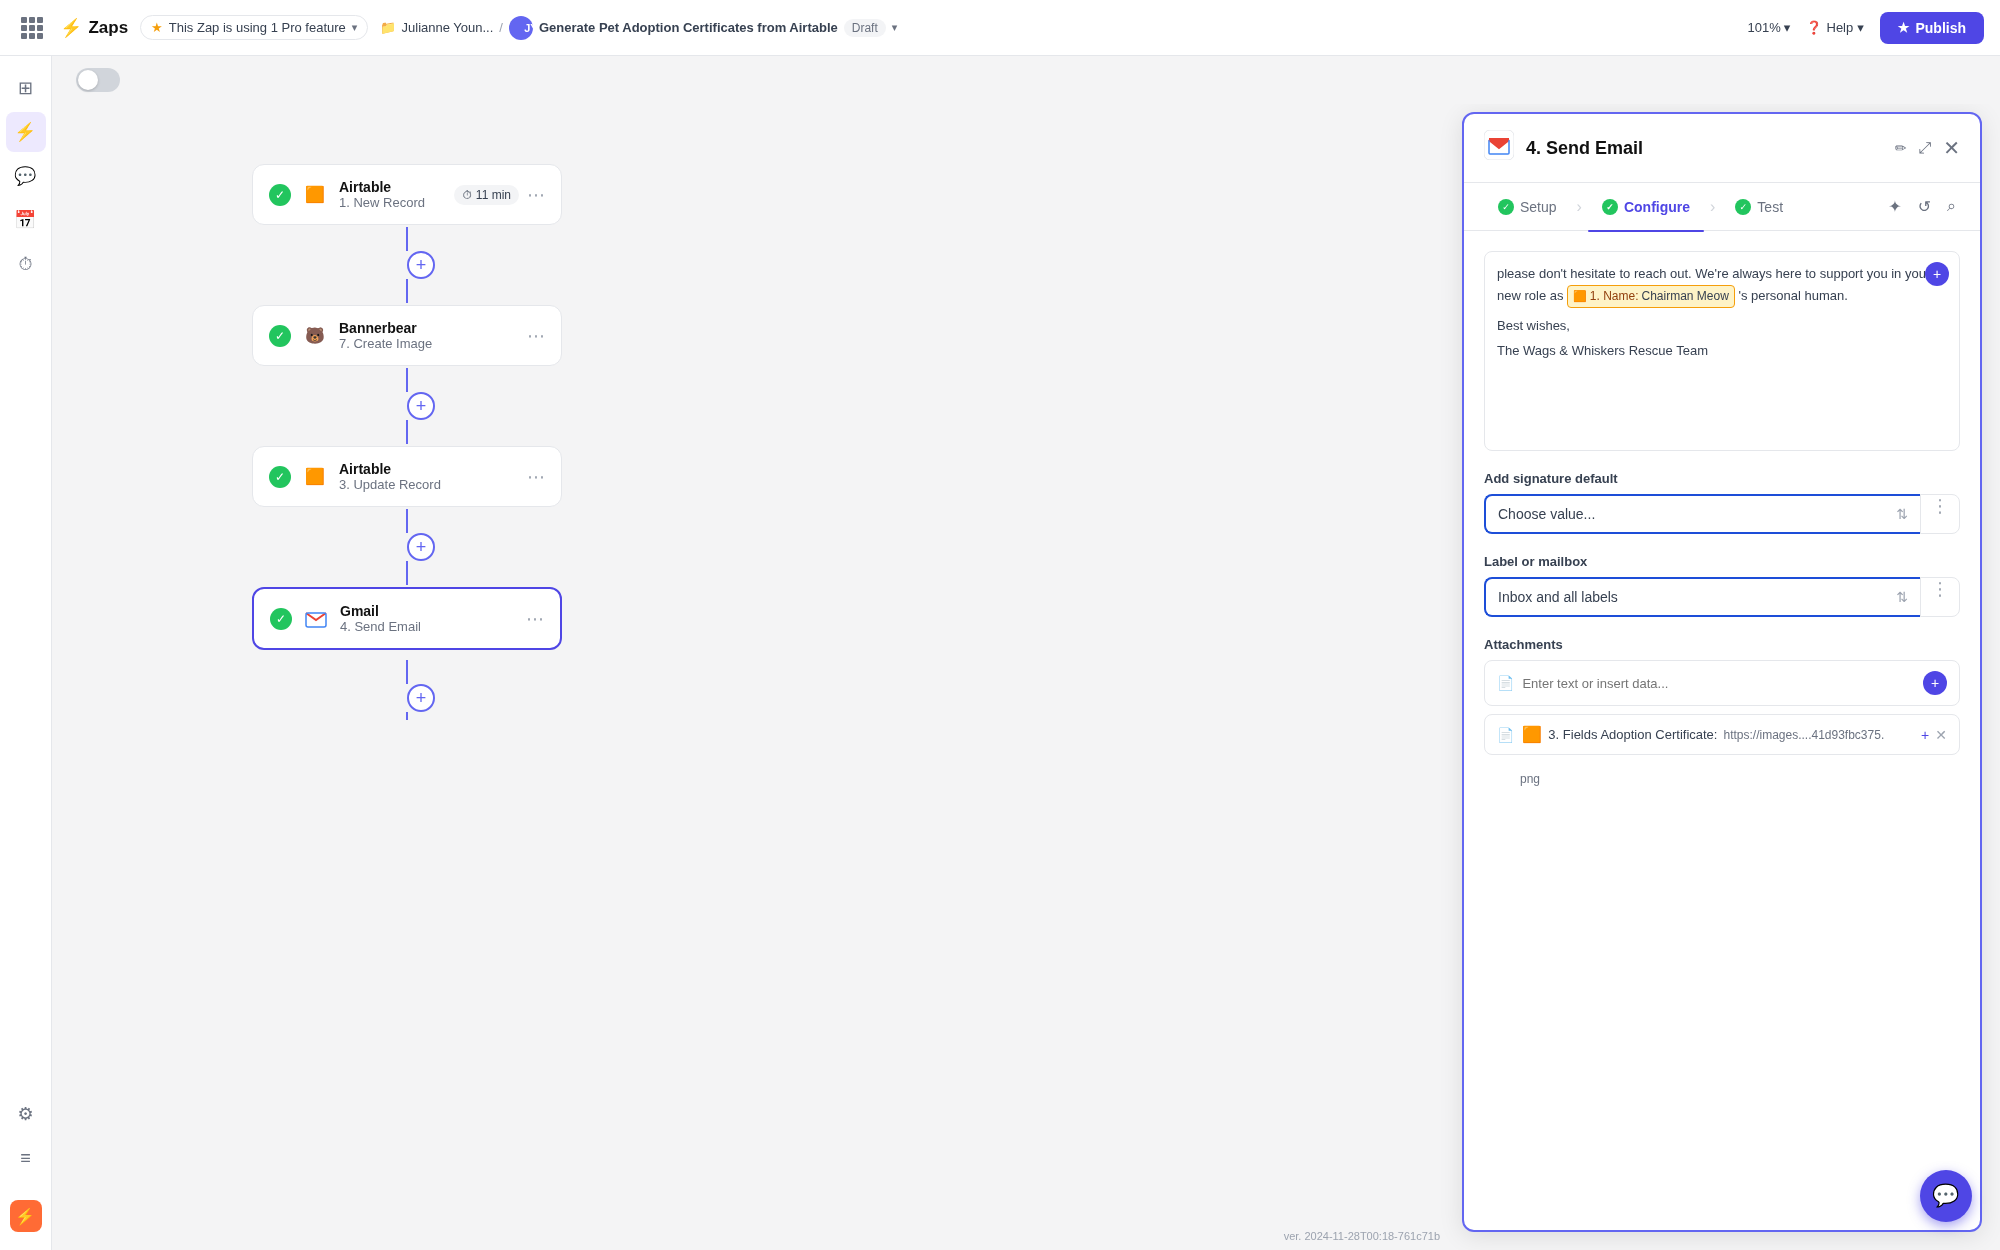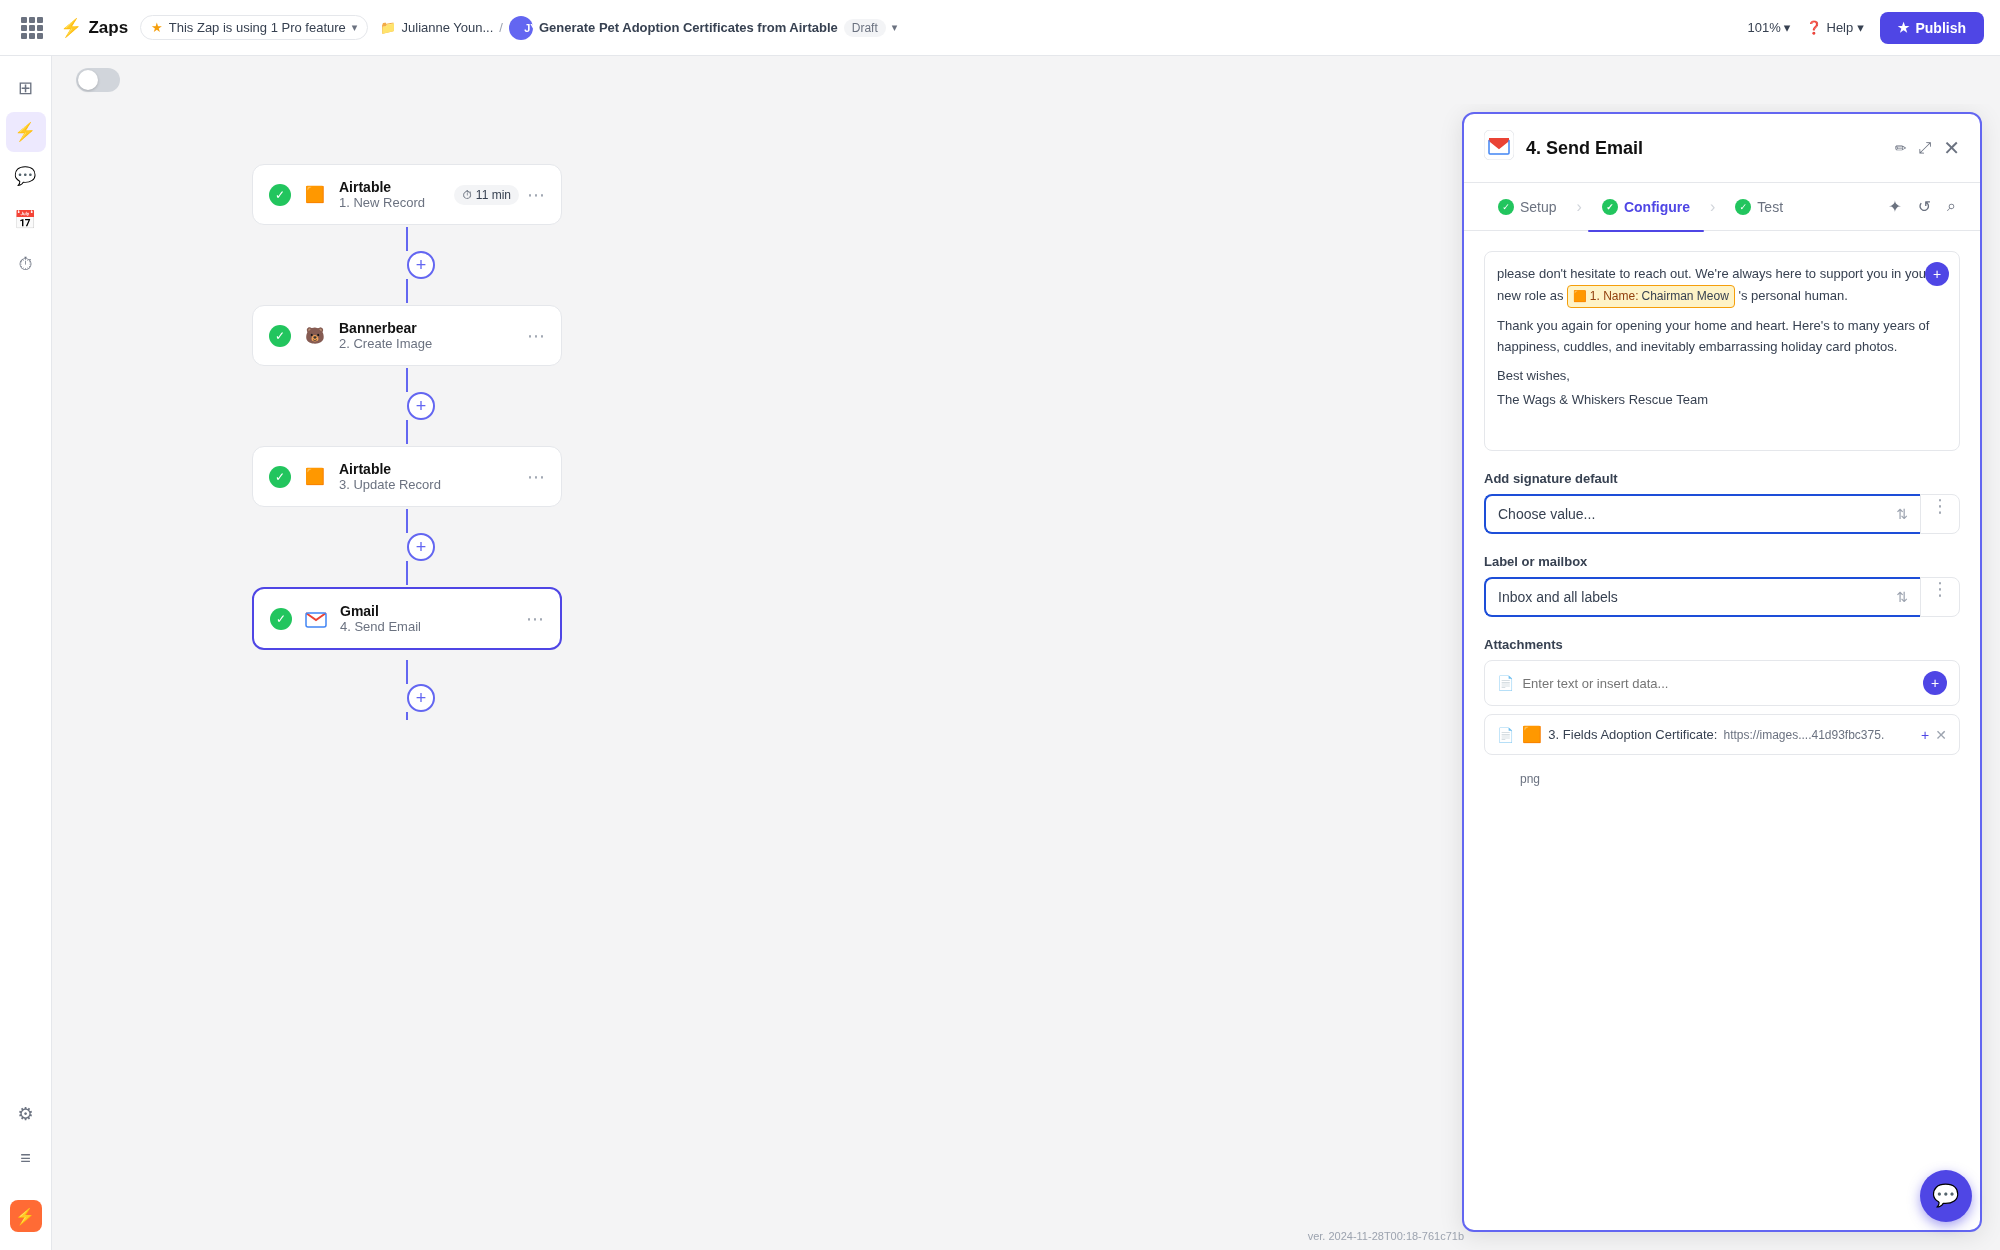--- a/index.html
+++ b/index.html
@@ -202,21 +202,21 @@
       position: fixed; right: 28px; bottom: 28px;
       width: 52px; height: 52px; background: #4f46e5; border-radius: 50%;
       display: flex; align-items: center; justify-content: center;
       color: #fff; font-size: 22px; cursor: pointer;
       box-shadow: 0 4px 12px rgba(79,70,229,0.5);
       z-index: 1000;
     }
 
     
     .version-text {
-      position: absolute; bottom: 8px; right: 536px;
+      position: absolute; bottom: 8px; right: 560px;
       font-size: 11px; color: #9ca3af;
     }
 
     
     .panel-body::-webkit-scrollbar { width: 6px; }
     .panel-body::-webkit-scrollbar-track { background: transparent; }
     .panel-body::-webkit-scrollbar-thumb { background: #d1d5db; border-radius: 3px; }
   </style>
 </head>
 <body>
@@ -327,21 +327,21 @@
       <div class="connector-plus" style="position:relative;transform:none;">+</div>
       <div style="width:2px;height:24px;background:#6366f1;"></div>
     </div>
 
     <div class="step-card">
       <div class="step-left">
         <div class="step-check">✓</div>
         <div class="step-app-icon">🐻</div>
         <div class="step-info">
           <span class="step-name">Bannerbear</span>
-          <span class="step-label">2. Create Image</span>
+          <span class="step-label">7. Create Image</span>
         </div>
       </div>
       <span class="step-more">⋯</span>
     </div>
 
     <div class="connector-wrapper">
       <div style="width:2px;height:24px;background:#6366f1;"></div>
       <div class="connector-plus" style="position:relative;transform:none;">+</div>
       <div style="width:2px;height:24px;background:#6366f1;"></div>
     </div>
@@ -435,23 +435,20 @@
         <div class="body-text-plus">+</div>
         <p>
           please don't hesitate to reach out. We're always here to support you in your new role as 
           <span class="pill-tag">
             <span class="pill-icon">🟧</span>
             <span>1. Name:</span>
             <span style="color:#374151;font-weight:500;"> Chairman Meow </span>
           </span>
           's personal human.&nbsp;
         </p>
-        <p style="margin-top:8px;">
-          Thank you again for opening your home and heart. Here's to many years of happiness, cuddles, and inevitably embarrassing holiday card photos.&nbsp;
-        </p>
         <p style="margin-top:8px;">Best wishes,</p>
         <p style="margin-top:4px;">The Wags &amp; Whiskers&nbsp;Rescue Team&nbsp;</p>
       </div>
 
       
       <div class="field-group">
         <span class="field-label">Add signature default</span>
         <div class="field-row">
           <div class="field-select">
             <span>Choose value...</span>

